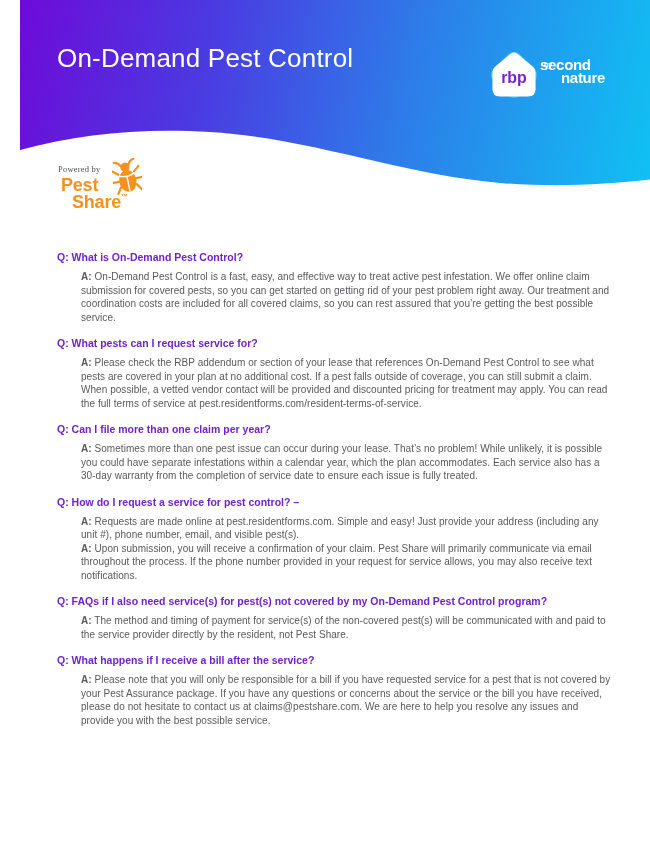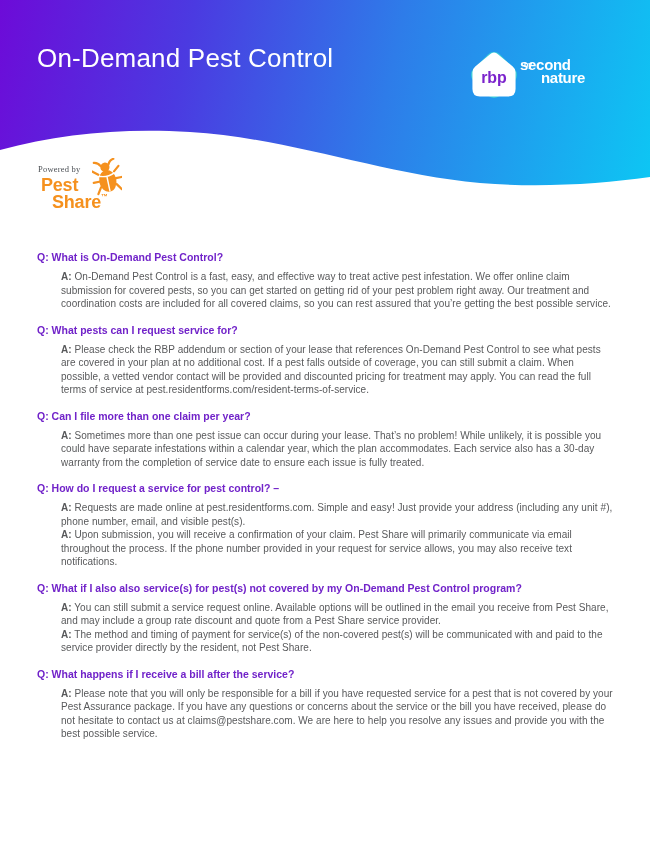--- a/index.html
+++ b/index.html
@@ -6,20 +6,21 @@
   * { margin: 0; padding: 0; box-sizing: border-box; }
   html, body { background: #ffffff; }
   body { font-family: "Liberation Sans", sans-serif; }
   .page {
     position: relative;
     width: 650px;
     height: 841px;
     margin: 0 auto;
     background: #ffffff;
     overflow: hidden;
+    padding-left: 20px;
   }
   
   .banner {
     position: relative;
     width: 650px;
     height: 238px;
     background: linear-gradient(102deg, #6d0bd8 0%, #4b3ae1 28%, #2e7ce9 58%, #0cc9f4 100%);
     overflow: hidden;
   }
   .banner-title {
@@ -203,22 +204,21 @@
       <div class="faq-a"><span class="a-prefix">A:</span> <span>Sometimes more than one pest issue can occur during your lease. That’s no problem! While unlikely, it is possible you could have separate infestations within a calendar year, which the plan accommodates. Each service also has a 30-day warranty from the completion of service date to ensure each issue is fully treated.</span></div>
     </div>
     <div class="faq-item">
       <div class="faq-q">Q: How do I request a service for pest control? –</div>
       <div class="faq-a"><span class="a-prefix">A:</span> <span>Requests are made online at pest.residentforms.com. Simple and easy! Just provide your address (including any unit #), phone number, email, and visible pest(s).</span></div>
     </div>
     <div class="faq-item">
       <div class="faq-a"><span class="a-prefix">A:</span> <span>Upon submission, you will receive a confirmation of your claim. Pest Share will primarily communicate via email throughout the process. If the phone number provided in your request for service allows, you may also receive text notifications.</span></div>
     </div>
     <div class="faq-item">
-      <div class="faq-q">Q: What if I also also service(s) for pest(s) not covered by my On-Demand Pest Control program?</div>
-      <div class="faq-a"><span class="a-prefix">A:</span> <span>You can still submit a service request online. Available options will be outlined in the email you receive from Pest Share, and may include a group rate discount and quote from a Pest Share service provider.</span></div>
+      <div class="faq-q">Q: FAQs if I also need service(s) for pest(s) not covered by my On-Demand Pest Control program?</div>
     </div>
     <div class="faq-item">
       <div class="faq-a"><span class="a-prefix">A:</span> <span>The method and timing of payment for service(s) of the non-covered pest(s) will be communicated with and paid to the service provider directly by the resident, not Pest Share.</span></div>
     </div>
     <div class="faq-item">
       <div class="faq-q">Q: What happens if I receive a bill after the service?</div>
       <div class="faq-a"><span class="a-prefix">A:</span> <span>Please note that you will only be responsible for a bill if you have requested service for a pest that is not covered by your Pest Assurance package. If you have any questions or concerns about the service or the bill you have received, please do not hesitate to contact us at claims@pestshare.com. We are here to help you resolve any issues and provide you with the best possible service.</span></div>
     </div>
   </div>
 

